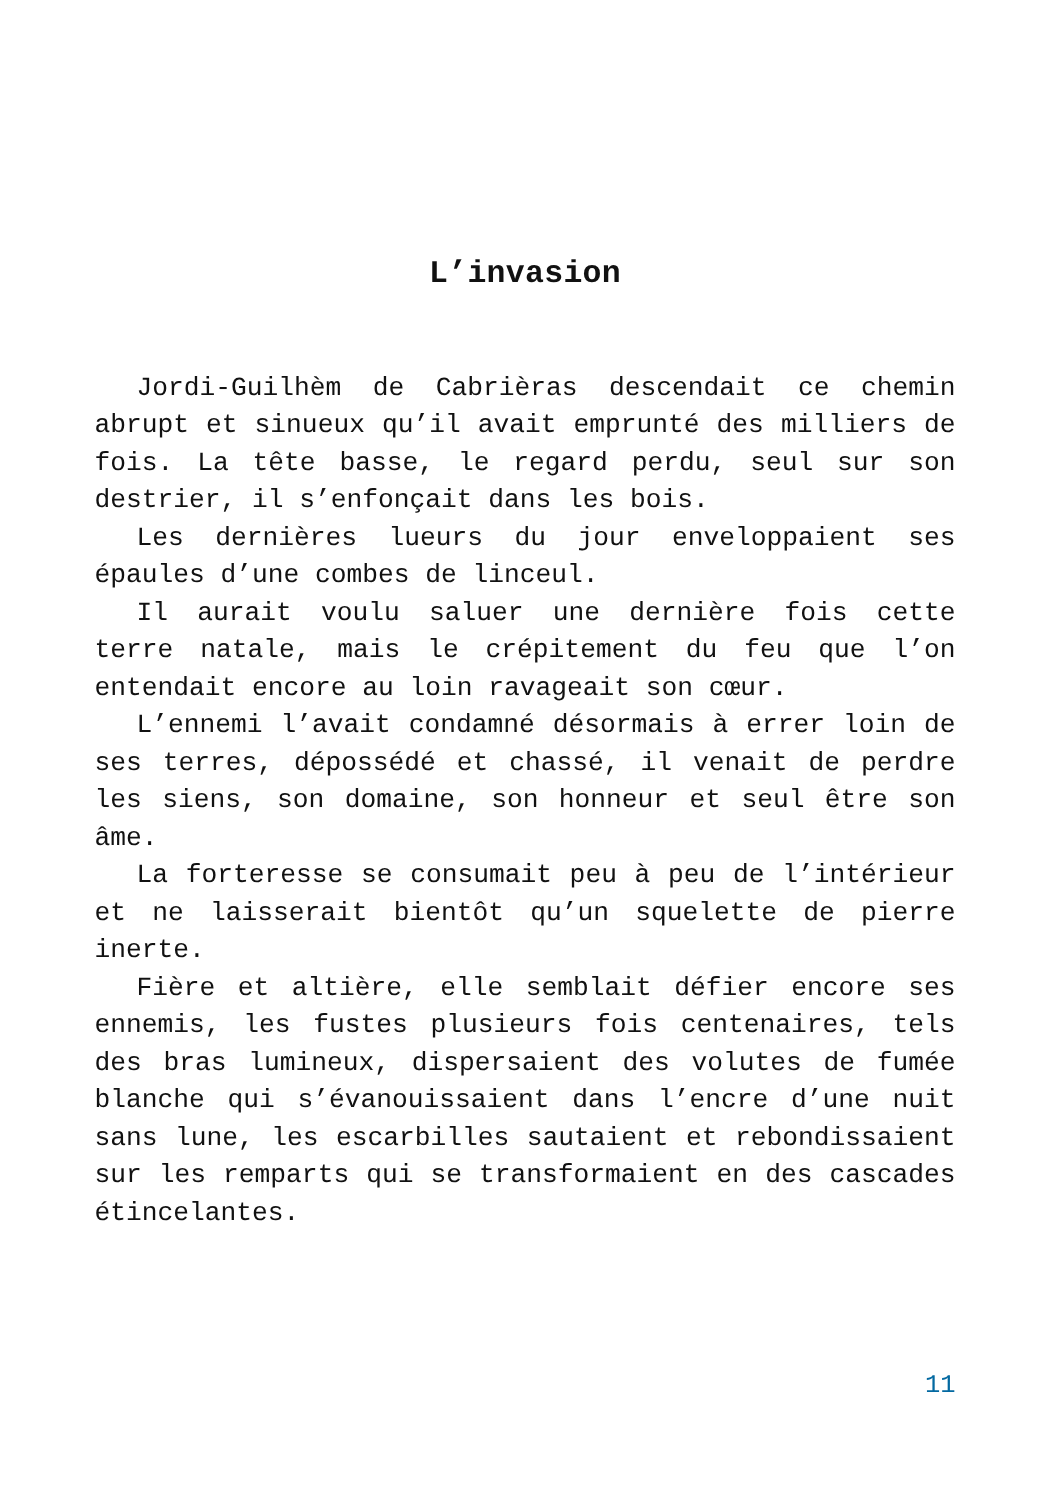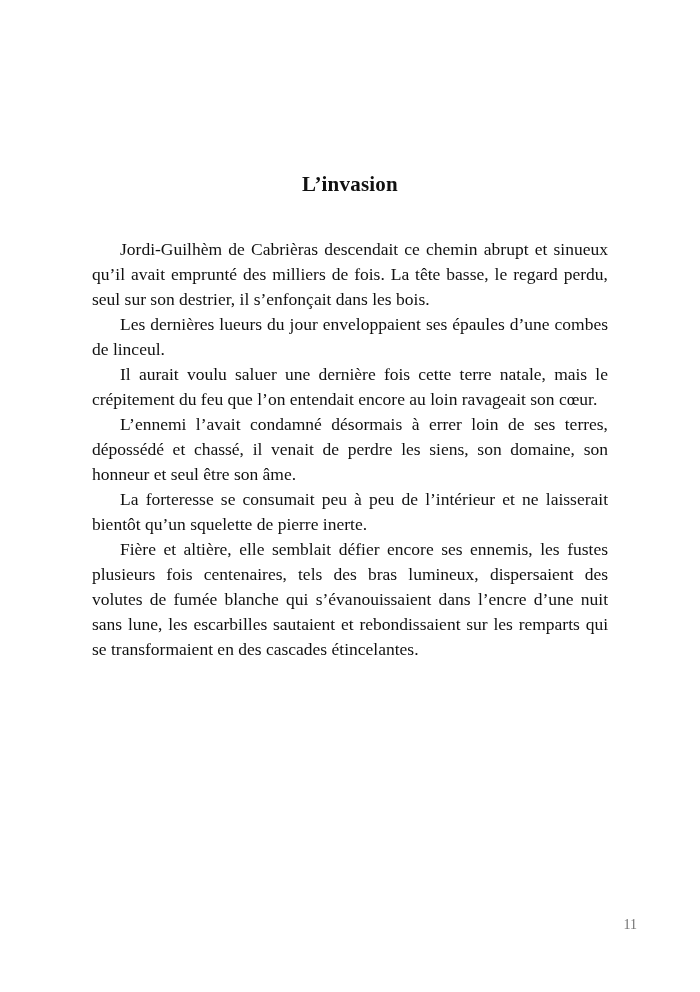--- a/index.html
+++ b/index.html
@@ -6,51 +6,51 @@
     margin: 0;
     padding: 0;
     background: #ffffff;
   }
   .page {
     position: relative;
     width: 700px;
     height: 992px;
     background: #ffffff;
     box-sizing: border-box;
-    padding: 0 92px;
-    font-family: Liberation Serif, serif;
+    padding: 0 63px;
+    font-family: Liberation Mono, monospace;
     color: #111111;
     overflow: hidden;
   }
   .chapter-title {
     margin: 0;
     padding-top: 172px;
     font-size: 21px;
     font-weight: bold;
     text-align: center;
     letter-spacing: 0.2px;
   }
   .body-text {
-    margin-top: 40px;
+    margin-top: 52px;
     font-size: 17.5px;
     line-height: 25px;
     text-align: justify;
     text-justify: inter-word;
   }
   .body-text p {
     margin: 0;
     text-indent: 28px;
   }
   .page-number {
     position: absolute;
     right: 63px;
     bottom: 57px;
-    font-size: 14px;
+    font-size: 17px;
     line-height: 20px;
-    color: #737373;
+    color: #0369a1;
   }
 </style>
 </head>
 <body>
 
 <div class="page">
   <h1 class="chapter-title">L’invasion</h1>
 
   <div class="body-text">
     <p>Jordi-Guilhèm de Cabrièras descendait ce chemin abrupt et sinueux qu’il avait emprunté des milliers de fois. La tête basse, le regard perdu, seul sur son destrier, il s’enfonçait dans les bois.</p>

